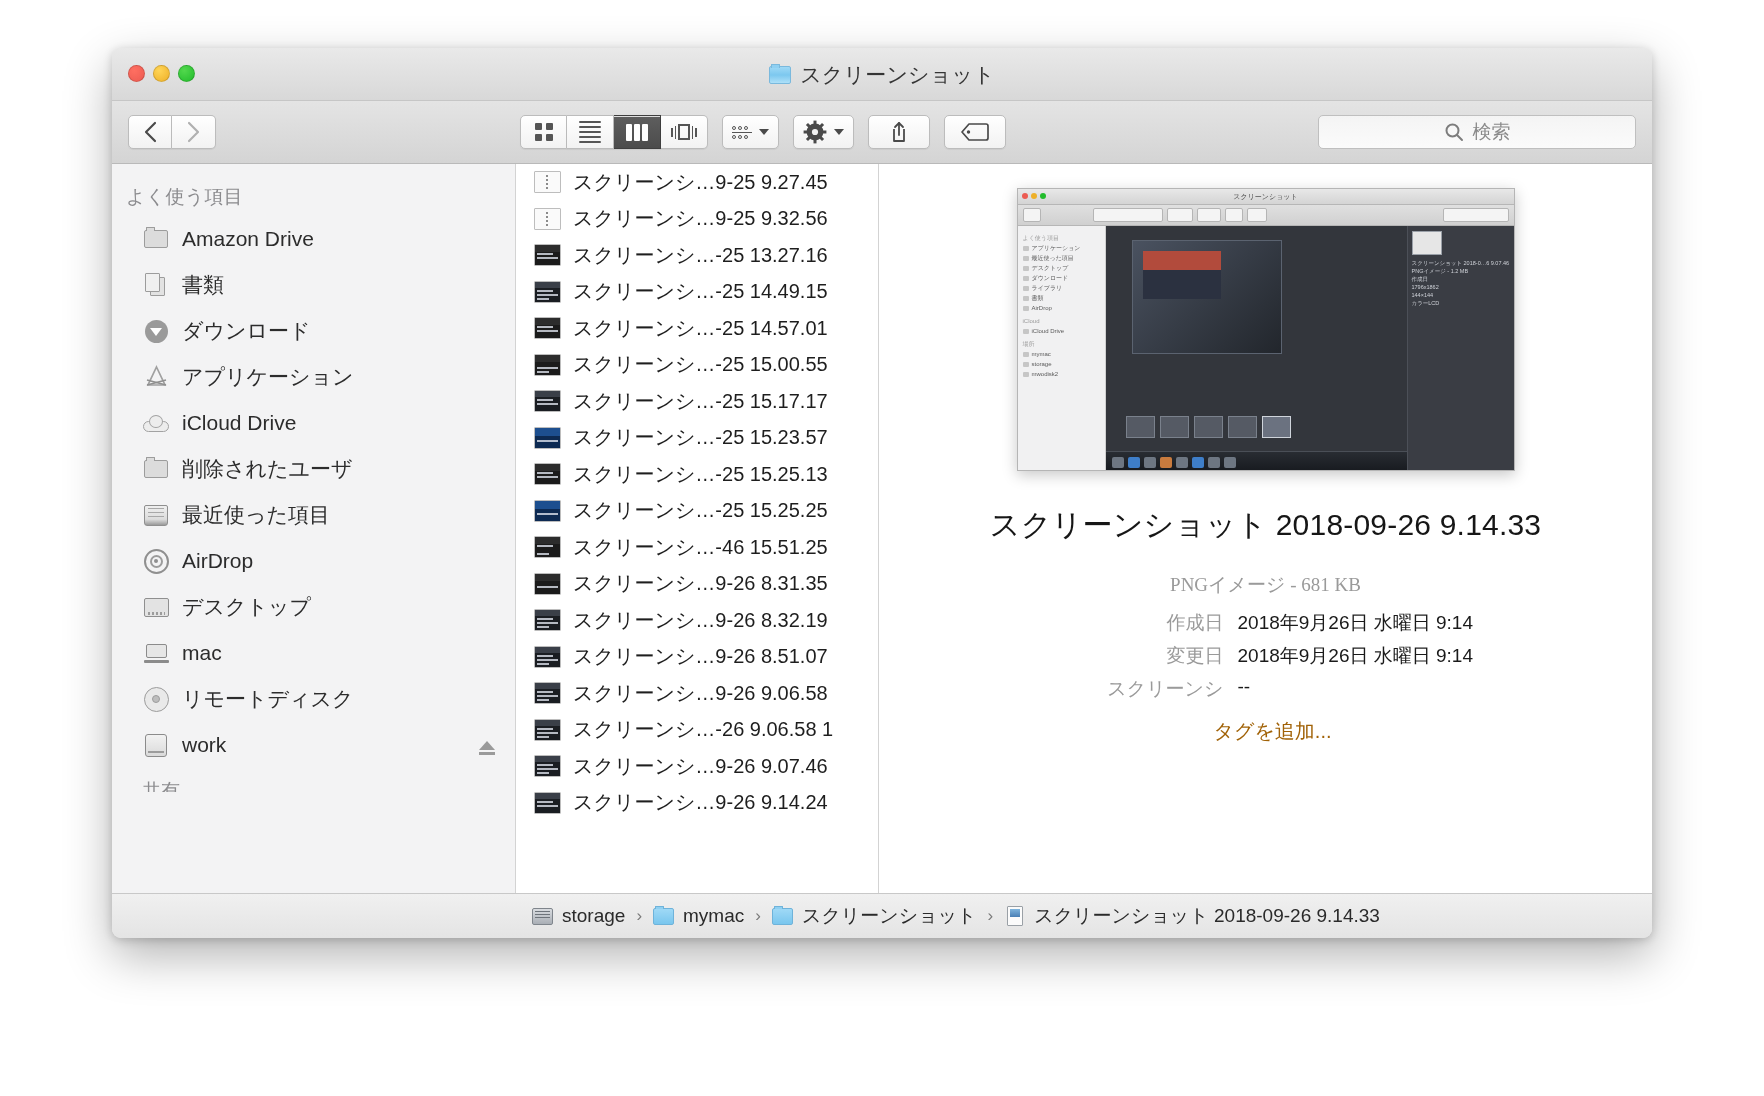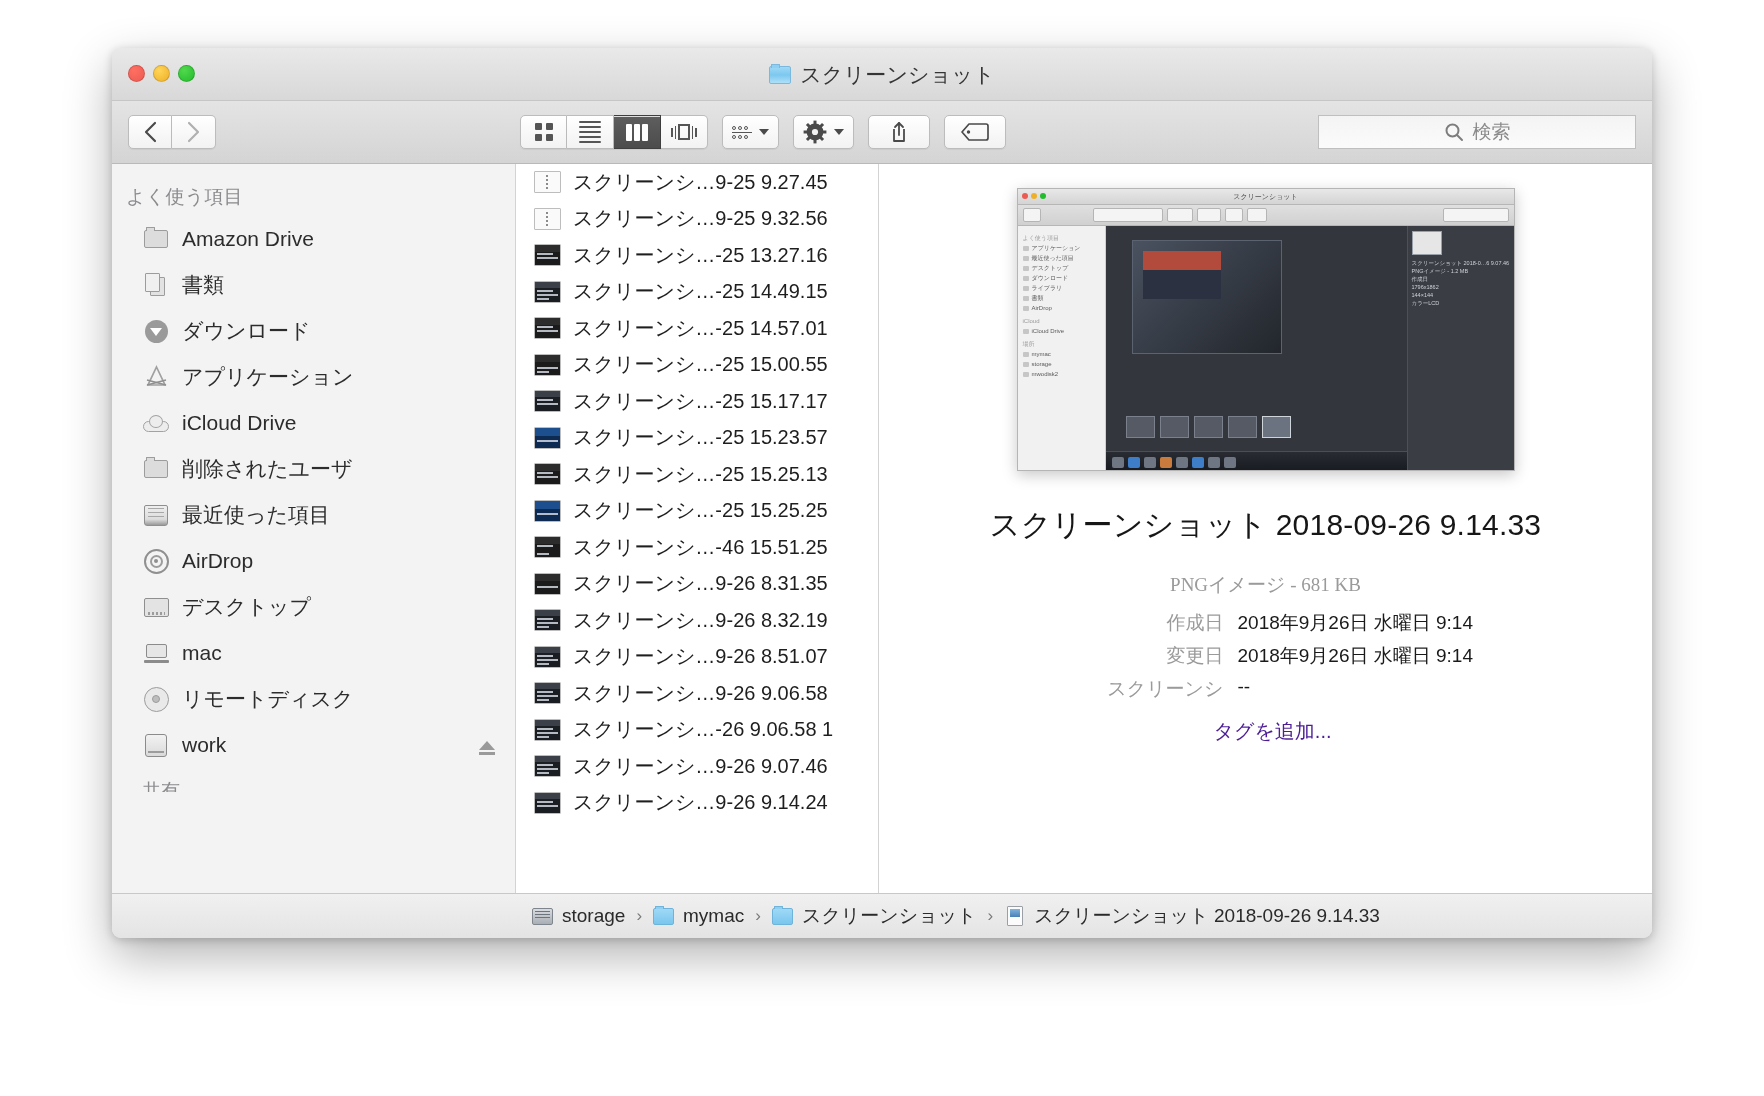--- a/index.html
+++ b/index.html
@@ -184,21 +184,21 @@
   .gear-btn { height:34px; padding: 0 9px; border-radius:5px; gap:7px; }
 
   .share-btn { width:62px; height:34px; border-radius:5px; }
   .tag-btn   { width:62px; height:34px; border-radius:5px; }
 
   
   .search-wrap { margin-left: auto; }
   .search-field {
     width: 318px;
     height: 34px;
-    border-radius: 0;
+    border-radius: 5px;
     border: 1px solid #bfbfbf;
     background: linear-gradient(to bottom, #f4f4f4, #fbfbfb);
     display: flex;
     align-items: center;
     justify-content: center;
     gap: 9px;
     box-sizing: border-box;
   }
   .search-placeholder { color:#8a8a8a; font-size:19px; }
 
@@ -464,21 +464,21 @@
     width: 540px;
     font-size: 19px;
   }
   .meta-label { text-align: right; color: #9a9a9a; white-space: nowrap; }
   .meta-value { text-align: left; color: #1a1a1a; white-space: nowrap; }
 
   .tag-link {
     margin-top: 16px;
     margin-left: 14px;
     font-size: 20px;
-    color: #4c1d95;
+    color: #a16207;
     text-align: center;
     width: 540px;
   }
 
   
   .pathbar {
     height: 44px;
     flex: 0 0 auto;
     background: linear-gradient(to bottom, #f0f0f0, #e4e4e4);
     border-top: 1px solid #c8c8c8;

